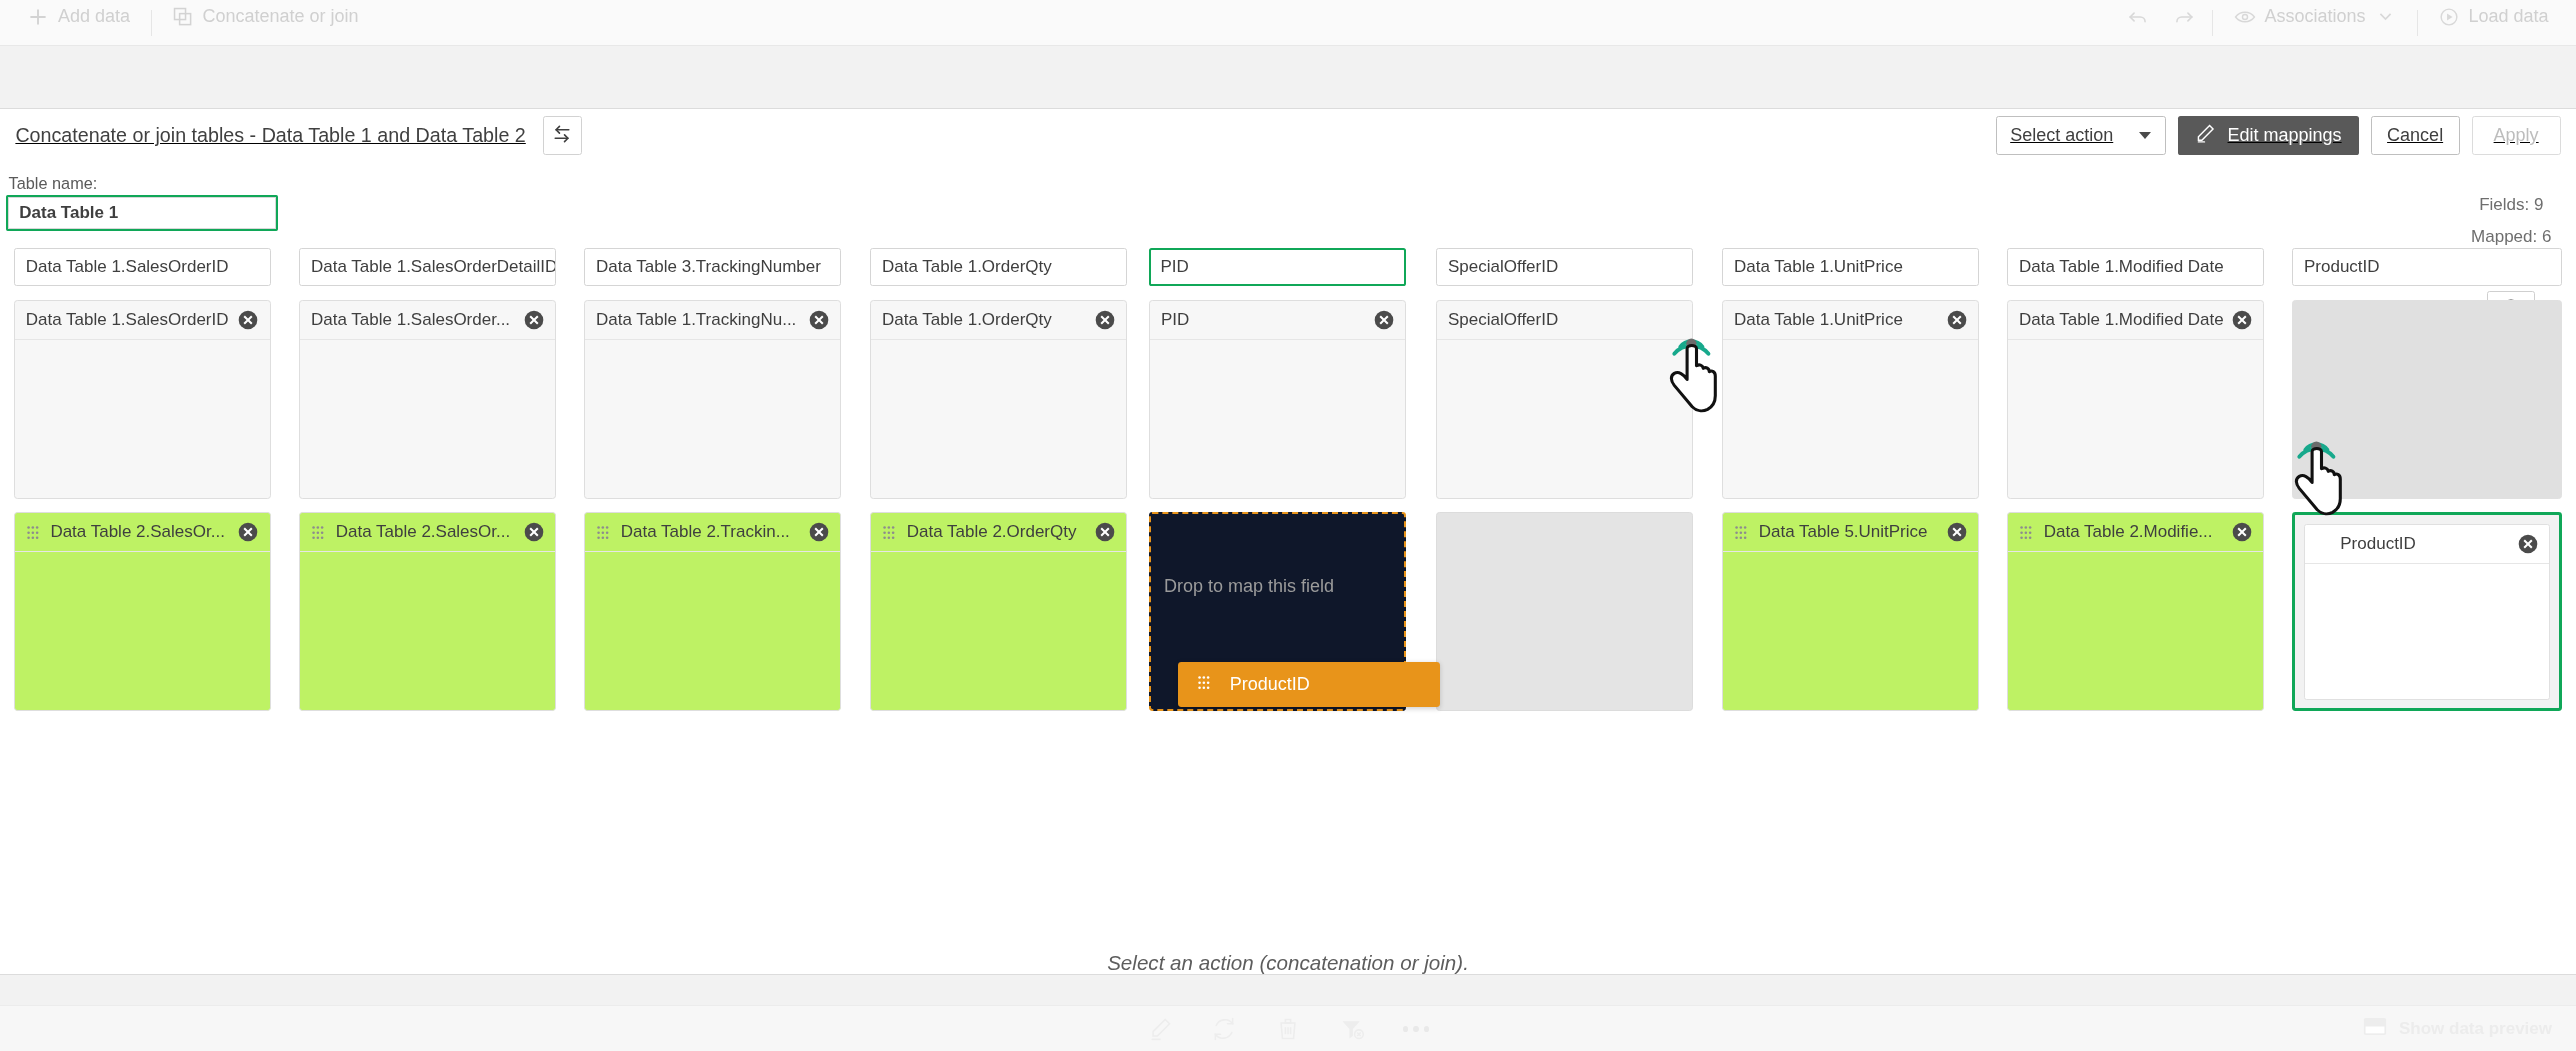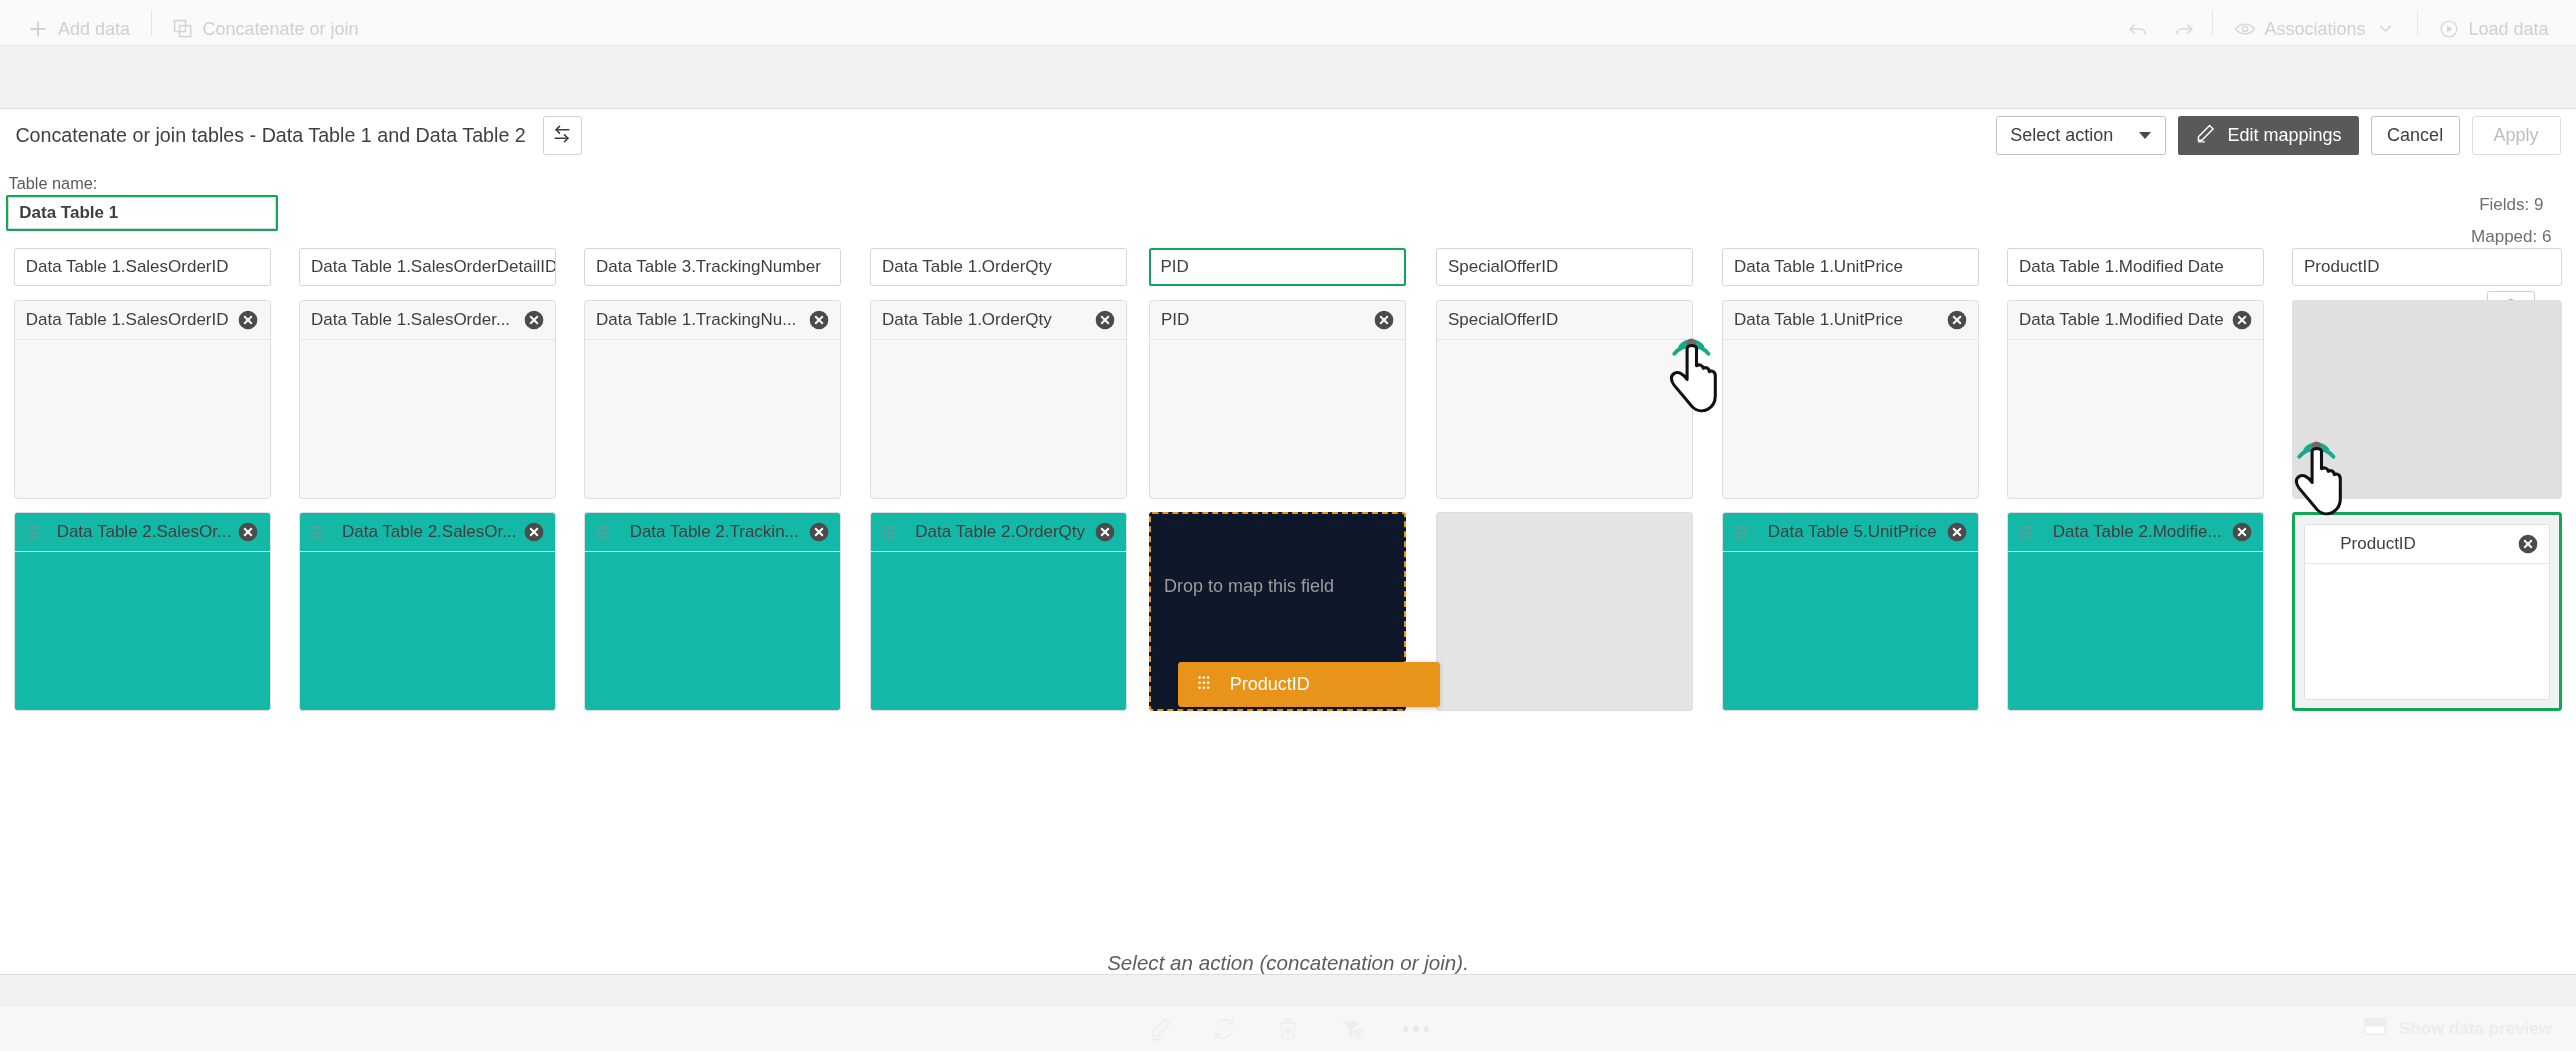--- a/index.html
+++ b/index.html
@@ -14,21 +14,21 @@
   .app-bar {
     position: absolute; top: 0; left: 0;
     width: 2576px; height: 46px;
     background: #fafafa;
     border-bottom: 0.9px solid #e8e8e8;
     display: flex; align-items: center;
   }
   .ab-left { display: flex; align-items: center; padding-left: 12px; }
   .ab-right { margin-left: auto; display: flex; align-items: center; padding-right: 12px; }
   .ab-btn {
-    display: flex; align-items: flex-end; gap: 8.6px;
+    display: flex; align-items: flex-start; gap: 8.6px;
     padding: 0 15.4px; height: 34px;
     color: #d0d0d0; font-size: 18px; white-space: nowrap;
   }
   .ab-div { width: 0.9px; height: 26px; background: #e6e6e6; margin: 0 5.1px; }
   .ab-icon { display: flex; align-items: center; justify-content: center; width: 22px; height: 22px; }
   .ab-icon svg { display: block; }
 
   
   .canvas {
     position: absolute; top: 46px; left: 0;
@@ -58,20 +58,21 @@
     border-top: 0.9px solid #dcdcdc;
     border-bottom: 0.9px solid #dcdcdc;
   }
 
   
   .dlg-head {
     position: relative;
     height: 53px;
     display: flex; align-items: center;
     padding: 0 15.4px;
+    text-decoration: underline;
   }
   .dlg-title {
     font-size: 19.7px; color: #404040; font-weight: normal;
     white-space: nowrap;
   }
   .swap-btn {
     margin-left: 17px;
     width: 39px; height: 39px;
     border: 0.9px solid #d2d2d2; border-radius: 2.6px;
     background: #fff;
@@ -167,21 +168,21 @@
     border: 2.6px solid #10a758;
     padding-left: 9.4px;
   }
 
   .card {
     margin-top: 13.7px;
     border: 0.9px solid #dedede; border-radius: 3.4px;
     background: #f7f7f7;
     height: 199px;
   }
-  .card.white { background: #14b8a6; text-align: center; }
+  .card.white { background: #bef264; }
   .card-title {
     height: 39px;
     display: flex; align-items: center;
     padding: 0 10.3px 0 11px;
     border-bottom: 0.9px solid #e6e6e6;
     font-size: 17px; color: #3f3f3f;
     white-space: nowrap;
   }
   .card-title .label { flex: 1; overflow: hidden; text-overflow: ellipsis; }
   .drag-dots { width: 13.7px; height: 15.4px; margin-right: 11px; flex: 0 0 auto; }

